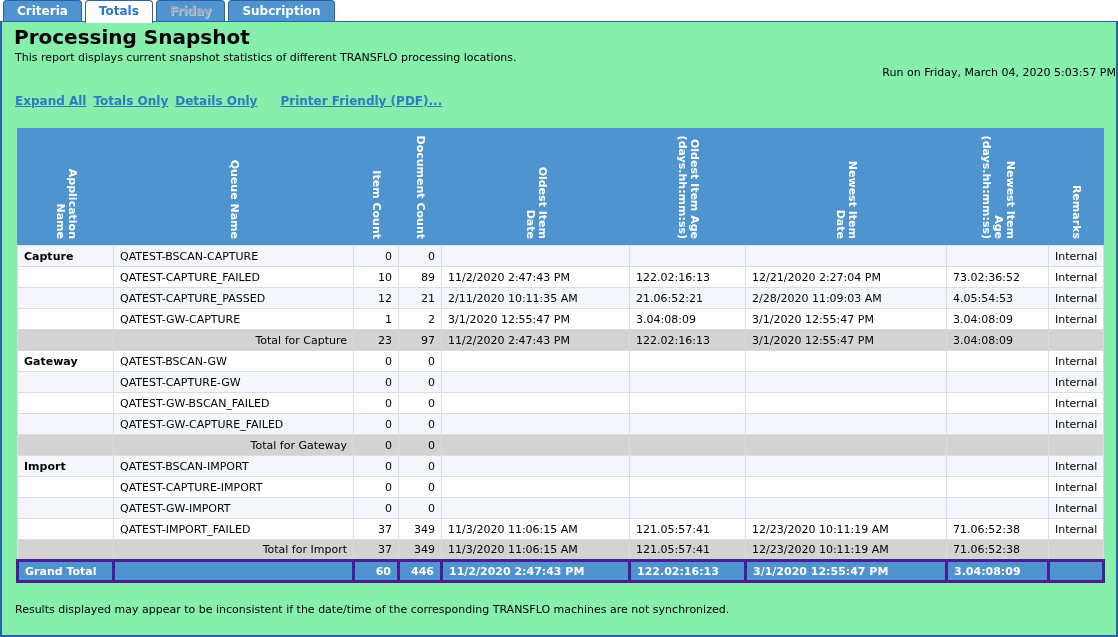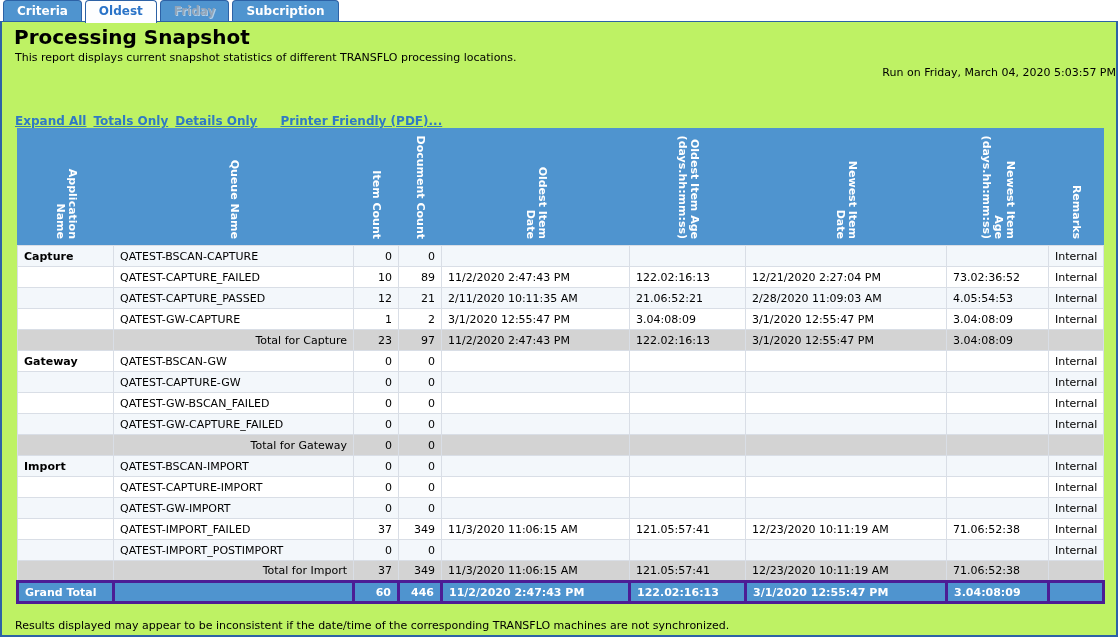--- a/index.html
+++ b/index.html
@@ -25,27 +25,27 @@
   }
   .tab.active {
     background: #fdfeff; color: #2b74c8;
     margin-bottom: -2px; padding-bottom: 4px;
   }
   .tab.disabled { color: #93a5b8; text-shadow: 1px 1px 0 rgba(255,255,255,0.55); }
 
   
   .panel {
     position: absolute; left: 0; right: 0; top: 20px; bottom: 0;
-    border: 2px solid #2d62a6; background: #bef264; z-index: 1;
+    border: 2px solid #2d62a6; background: #86efac; z-index: 1;
   }
   .page-title { margin: 3px 0 0 12px; font-size: 20px; font-weight: bold; }
   .page-desc  { margin: 2px 0 0 13px; }
   .page-run   { margin: 2px 0 0 13px; text-align: right; }
 
-  .links-row { position: absolute; left: 13px; top: 92px; display: flex; gap: 7px; }
+  .links-row { position: absolute; left: 13px; top: 72px; display: flex; gap: 7px; }
   .links-row a {
     color: #2f79c4; font-weight: bold; font-size: 12px;
     text-decoration: underline; cursor: pointer; white-space: nowrap;
   }
   .links-row a.printer { margin-left: 16px; }
 
   
   table.report {
     position: absolute; left: 14px; top: 106px;
     border-collapse: collapse; table-layout: fixed; width: 1088px;
@@ -68,28 +68,28 @@
   .report tr.alt td   { background: #f3f7fb; }
   .report tr.total td { background: #d3d3d3; }
   .report tr.grand td {
     background: #4f94cf; color: #fff; font-weight: bold;
     border: 3px solid #4c1d95;
   }
   .report td.num   { text-align: right; }
   .report td.group { font-weight: bold; }
   .report td.tlabel{ text-align: right; }
 
-  .footnote { position: absolute; left: 13px; bottom: 3px; font-size: 11px; }
+  .footnote { position: absolute; left: 13px; bottom: 19px; font-size: 11px; }
 </style>
 </head>
 <body>
 
 <div class="tabstrip">
   <div class="tab">Criteria</div>
-  <div class="tab active">Oldest</div>
+  <div class="tab active">Totals</div>
   <div class="tab disabled">Friday</div>
   <div class="tab">Subcription</div>
 </div>
 
 <div class="panel">
   <div class="page-title">Processing Snapshot</div>
   <div class="page-desc">This report displays current snapshot statistics of different TRANSFLO processing locations.</div>
   <div class="page-run">Run on Friday, March 04, 2020 5:03:57 PM</div>
 
   <div class="links-row">
@@ -296,31 +296,20 @@
         <td class="group"></td>
         <td>QATEST-IMPORT_FAILED</td>
         <td class="num">37</td>
         <td class="num">349</td>
         <td>11/3/2020 11:06:15 AM</td>
         <td>121.05:57:41</td>
         <td>12/23/2020 10:11:19 AM</td>
         <td>71.06:52:38</td>
         <td>Internal</td>
       </tr>
-      <tr class="alt">
-        <td class="group"></td>
-        <td>QATEST-IMPORT_POSTIMPORT</td>
-        <td class="num">0</td>
-        <td class="num">0</td>
-        <td></td>
-        <td></td>
-        <td></td>
-        <td></td>
-        <td>Internal</td>
-      </tr>
       <tr class="total">
         <td></td>
         <td class="tlabel">Total for Import</td>
         <td class="num">37</td>
         <td class="num">349</td>
         <td>11/3/2020 11:06:15 AM</td>
         <td>121.05:57:41</td>
         <td>12/23/2020 10:11:19 AM</td>
         <td>71.06:52:38</td>
         <td></td>

